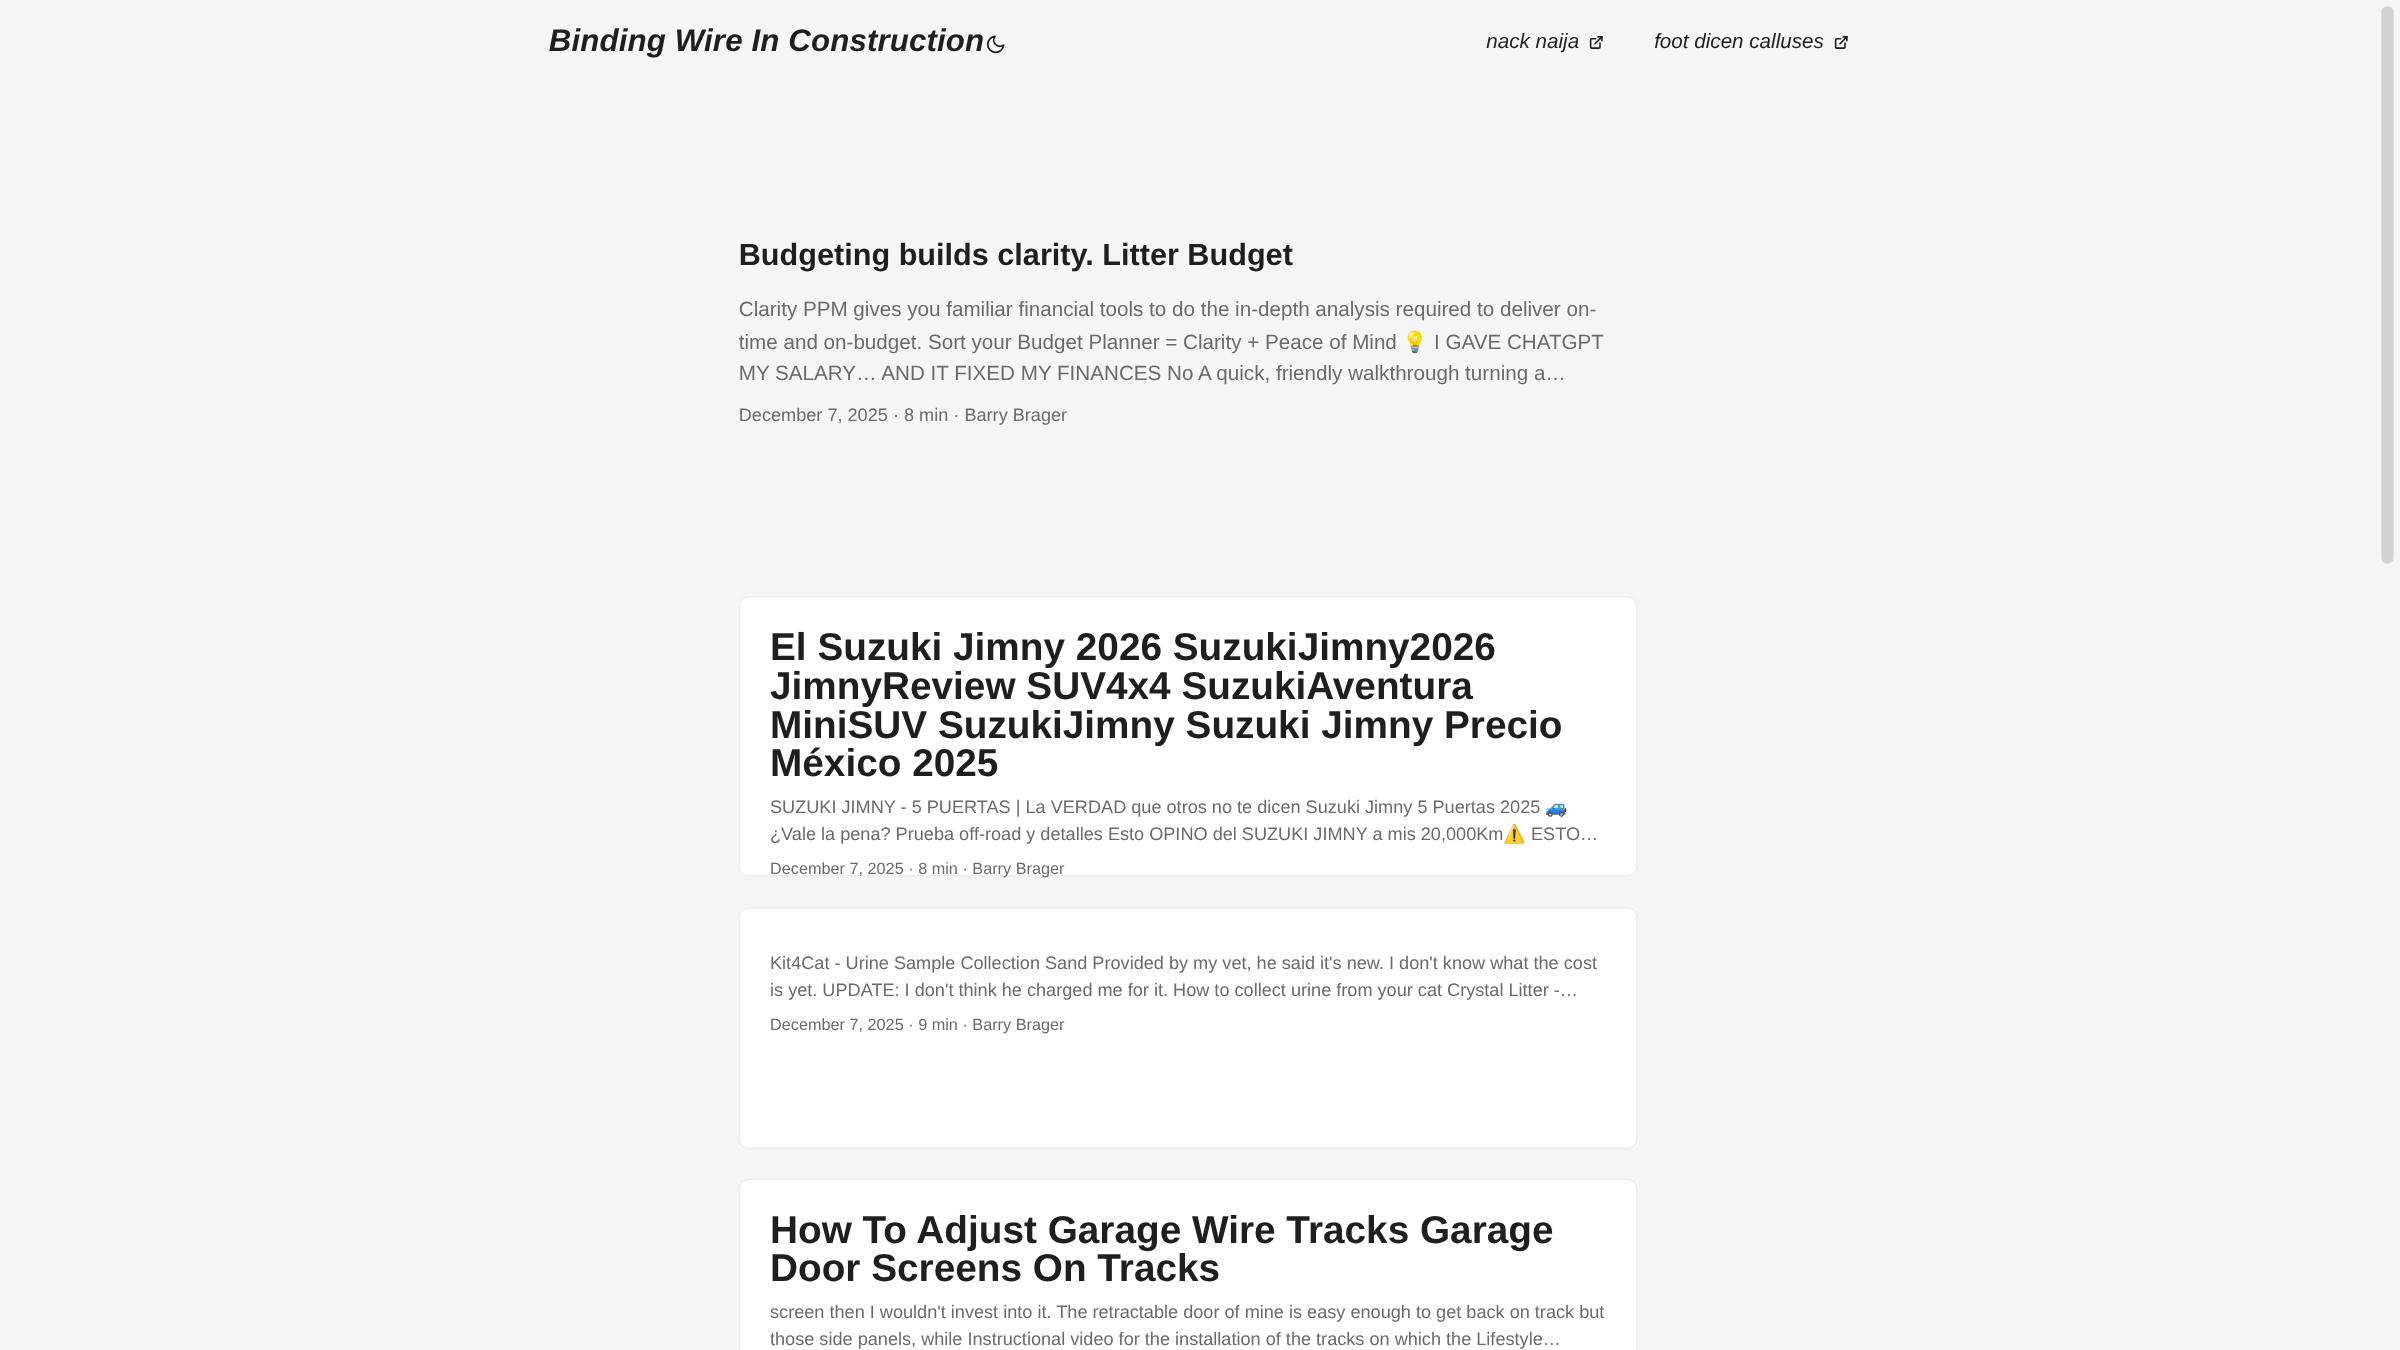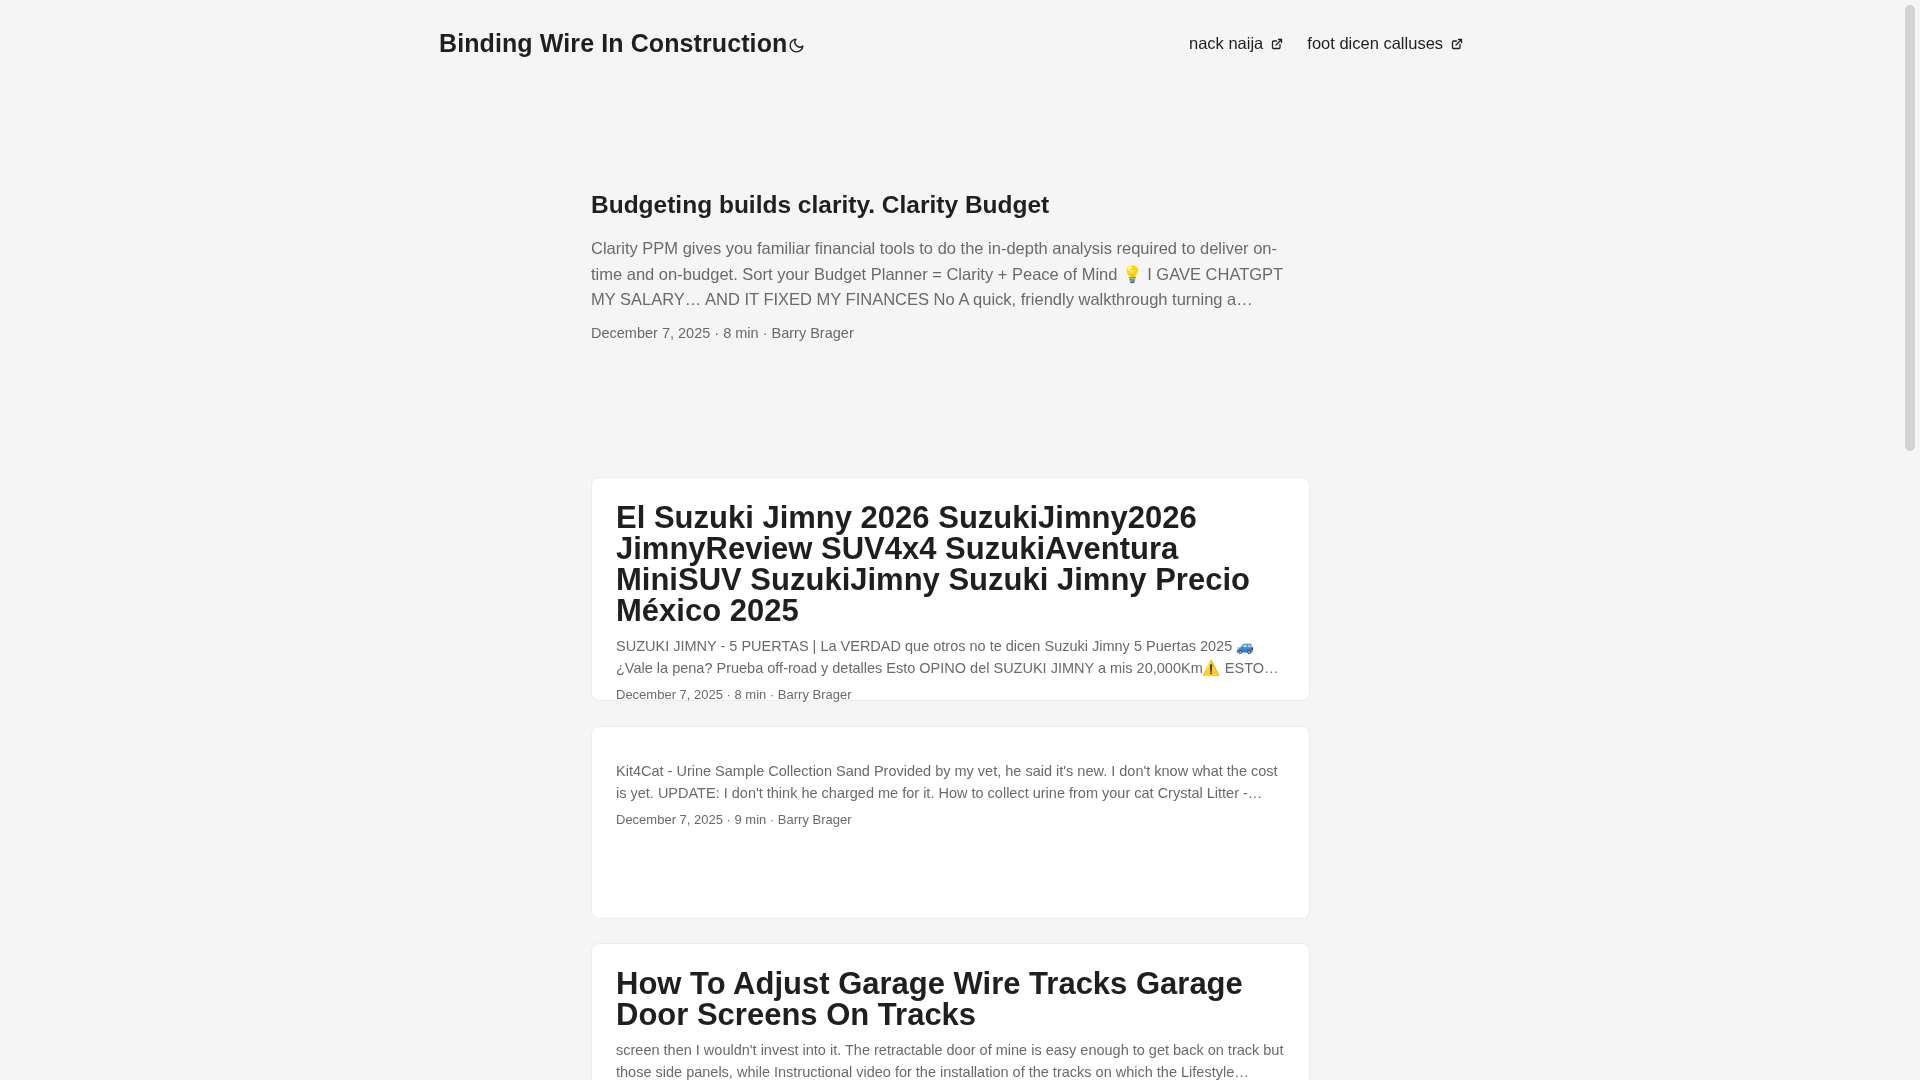--- a/index.html
+++ b/index.html
@@ -2,33 +2,33 @@
 <html><head>
 <meta charset="utf-8">
 <style>
   html, body { margin:0; padding:0; }
   body {
     width:1920px; height:1080px; overflow:hidden; position:relative;
     background:#f5f5f5; color:#1f1f1f;
     font-family:"Liberation Sans", sans-serif;
   }
   .header {
-    position:absolute; left:0; top:16px; width:1904px; height:60px;
+    position:absolute; left:0; top:6px; width:1904px; height:60px;font-style:italic;
   }
   .logo {
     position:absolute; left:439px; top:13px;
     font-size:25px; font-weight:bold; color:#1f1f1f; text-decoration:none;
     letter-spacing:0.1px;
   }
   .theme-toggle {
     position:absolute; left:786px; top:19px; width:20px; height:20px;
     cursor:pointer; display:flex; align-items:center; justify-content:center;
   }
   .nav {
-    position:absolute; top:18px; left:1189px; display:flex; gap:24px;
+    position:absolute; top:18px; left:1189px; display:flex; gap:40px;
     font-size:16.5px;
   }
   .nav a { color:#1f1f1f; text-decoration:none; display:flex; align-items:center; gap:8px; }
   .nav svg { display:block; }
 
   .hero {
     position:absolute; left:591px; top:188px; width:700px;
   }
   .hero h1 {
     margin:0; font-size:24.5px; font-weight:bold; color:#1f1f1f; line-height:34px;
@@ -85,21 +85,21 @@
       <svg width="12" height="12" viewBox="0 0 24 24" fill="none" stroke="#1f1f1f" stroke-width="2.6" stroke-linecap="round" stroke-linejoin="round">
           <path d="M18 13v6a2 2 0 0 1-2 2H5a2 2 0 0 1-2-2V8a2 2 0 0 1 2-2h6"></path>
           <polyline points="15 3 21 3 21 9"></polyline>
           <line x1="10" y1="14" x2="21" y2="3"></line>
         </svg>
     </a>
   </nav>
 </header>
 
 <section class="hero">
-  <h1>Budgeting builds clarity. Clarity Budget</h1>
+  <h1>Budgeting builds clarity. Litter Budget</h1>
   <div class="desc">Clarity PPM gives you familiar financial tools to do the in-depth analysis required to deliver on-time and on-budget. Sort your Budget Planner = Clarity + Peace of Mind 💡 I GAVE CHATGPT MY SALARY… AND IT FIXED MY FINANCES No A quick, friendly walkthrough turning a messy…</div>
   <div class="meta">December 7, 2025 · 8 min · Barry Brager</div>
 </section>
 
 <article class="card card1">
   <h2>El Suzuki Jimny 2026 SuzukiJimny2026 JimnyReview SUV4x4 SuzukiAventura MiniSUV SuzukiJimny Suzuki Jimny Precio México 2025</h2>
   <div class="excerpt">SUZUKI JIMNY - 5 PUERTAS | La VERDAD que otros no te dicen Suzuki Jimny 5 Puertas 2025 🚙 ¿Vale la pena? Prueba off-road y detalles Esto OPINO del SUZUKI JIMNY a mis 20,000Km⚠️ ESTO YA NO M…</div>
   <div class="meta">December 7, 2025 · 8 min · Barry Brager</div>
 </article>
 

